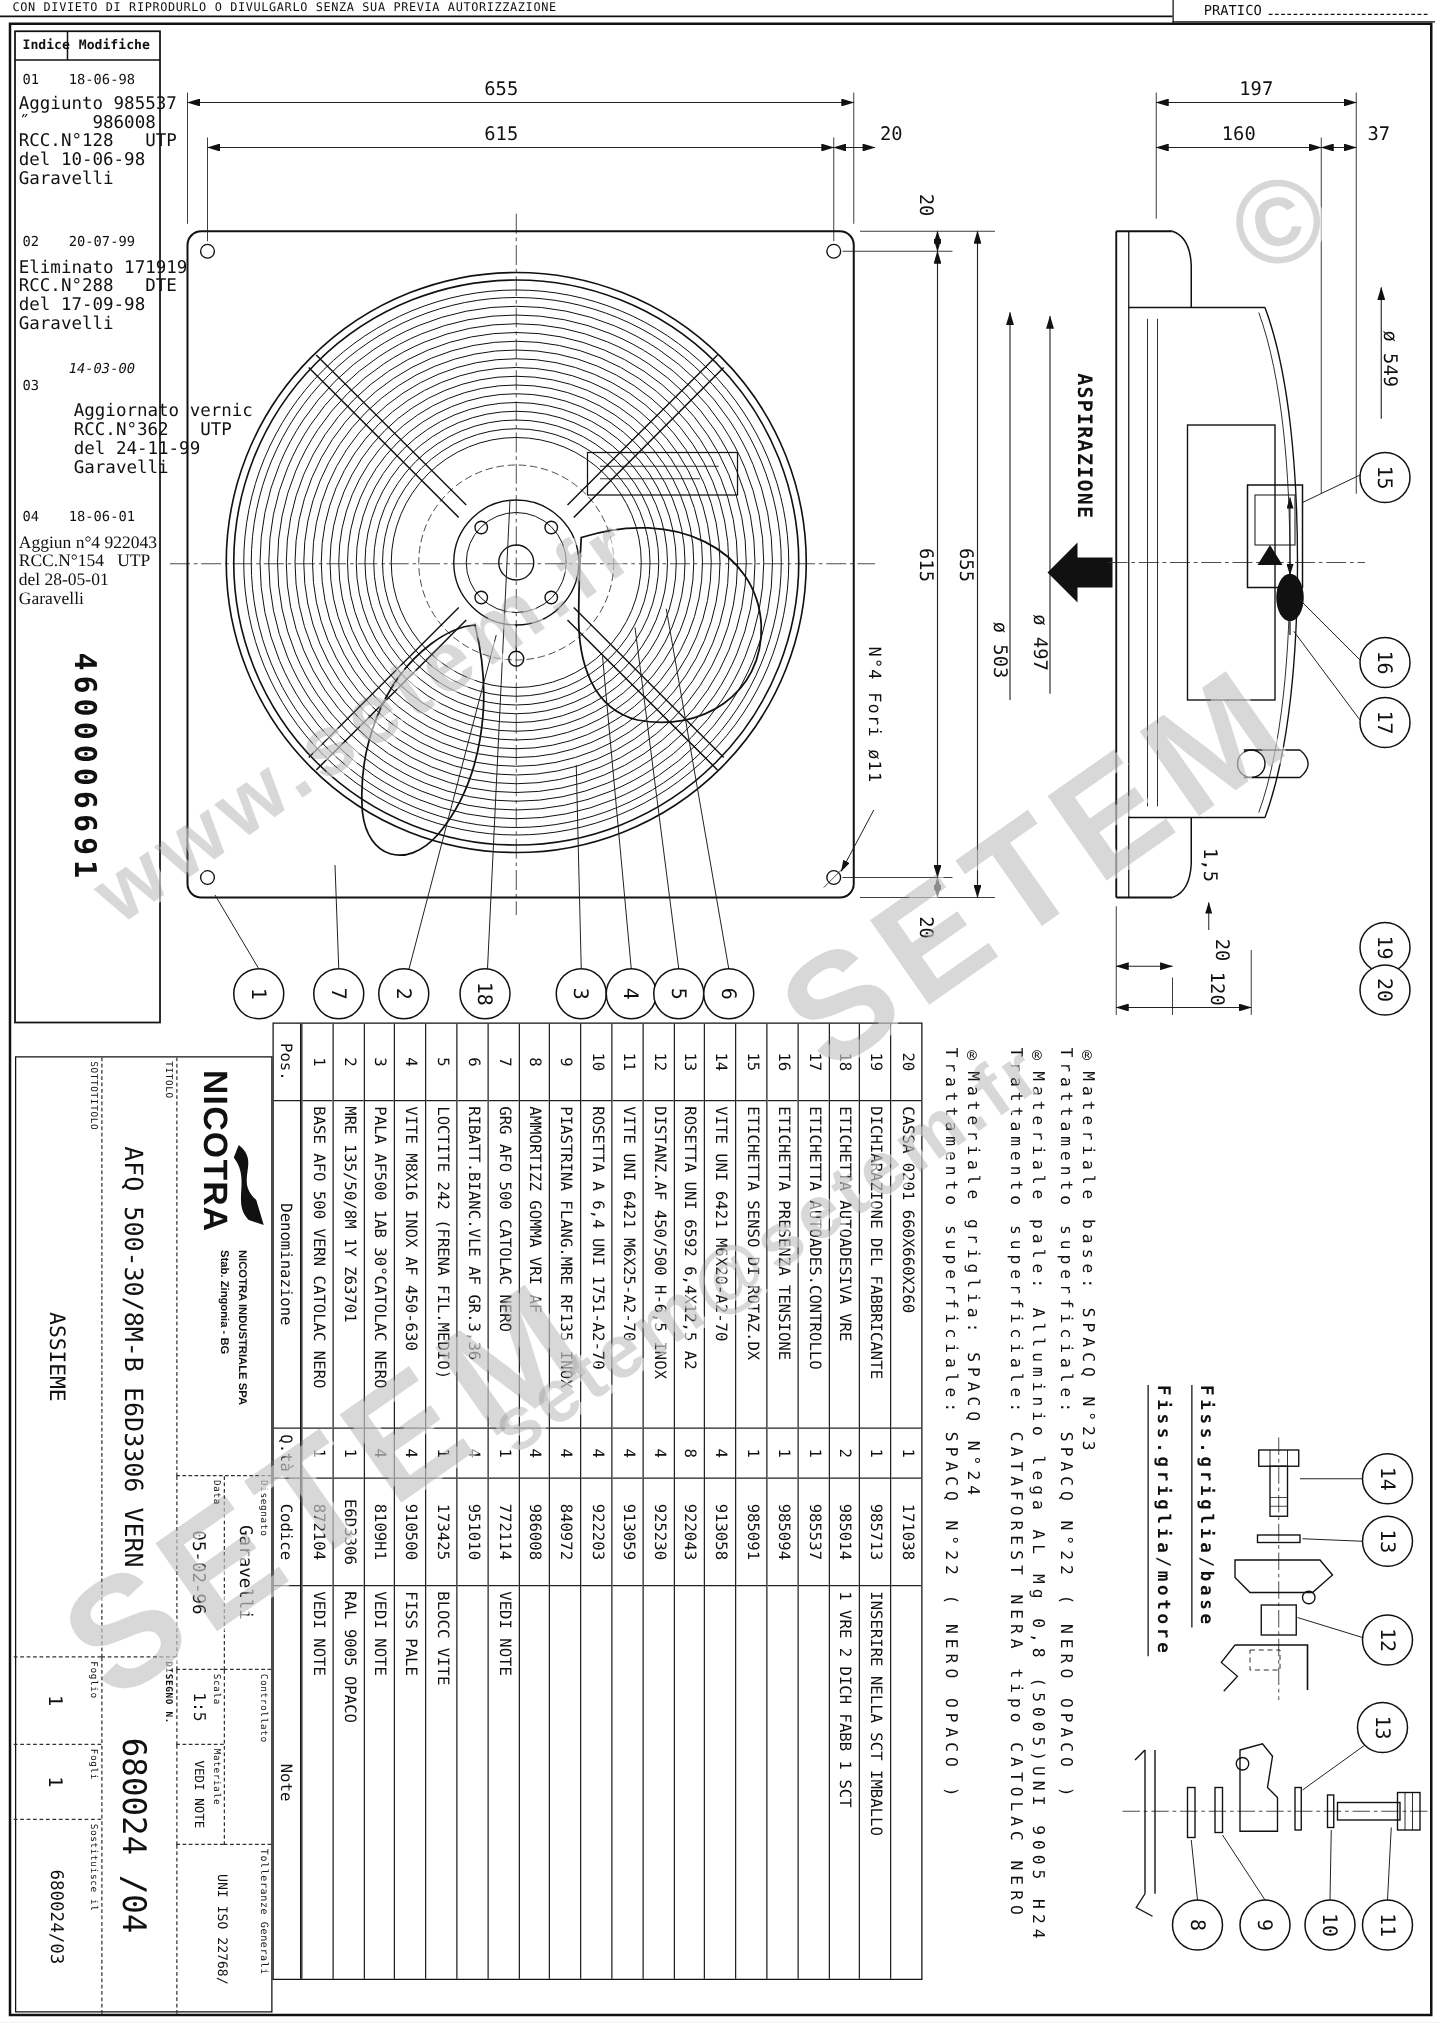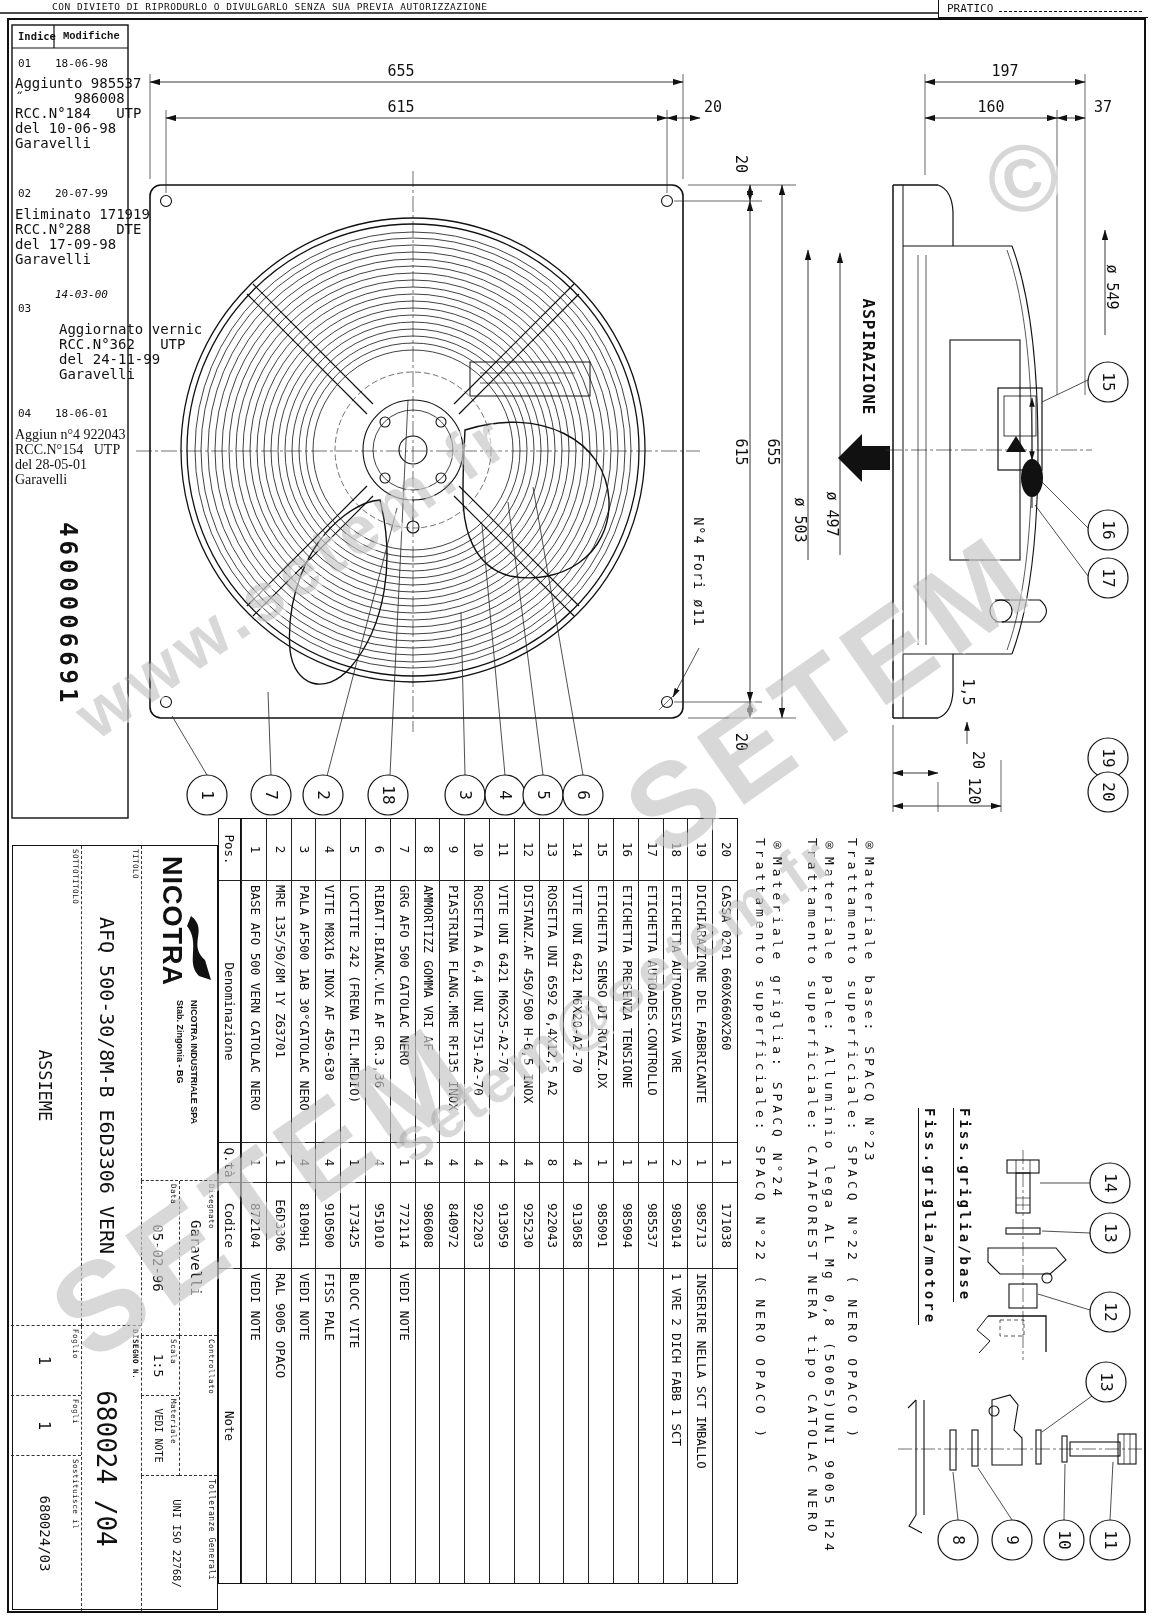--- a/index.html
+++ b/index.html
@@ -2,23 +2,23 @@
 <html><head>
 <meta charset="utf-8">
 <style>
   html,body{margin:0;padding:0;background:#e8e8e4;}
   #sheet{position:relative;width:1152px;height:1618px;background:#ffffff;overflow:hidden;
          font-family:"DejaVu Sans Mono",monospace;color:#111;}
   .abs{position:absolute;}
   .vtext{writing-mode:vertical-rl;text-orientation:mixed;}
   svg text{font-family:"DejaVu Sans Mono",monospace;fill:#111;}
   
-  #topstrip{left:10px;top:1px;font-size:9.5px;letter-spacing:.5px;white-space:nowrap;margin-left:42px;}
+  #topstrip{left:10px;top:1px;font-size:9.5px;letter-spacing:.5px;white-space:nowrap;}
   #pratico{left:938px;top:0;width:210px;height:18px;border-left:1.5px solid #111;border-bottom:1.5px solid #111;
-           font-size:11px;display:flex;align-items:center;padding-left:8px;box-sizing:border-box;}
+           font-size:11px;display:flex;align-items:center;padding-left:24px;box-sizing:border-box;}
   #pratico .dashes{flex:1;border-bottom:1.5px dashed #111;margin:0 6px 2px 6px;height:8px;}
   
   .rev-h{font-size:10.5px;font-weight:bold;}
   .rev-idx{font-size:11px;white-space:pre;}
   .rev-line{font-size:14px;line-height:15px;white-space:pre;}
   #docnum{left:54px;top:522px;font-size:24px;font-weight:600;letter-spacing:4px;}
   
   .note-line{font-size:13px;letter-spacing:4px;white-space:nowrap;}
   .fiss{font-size:14px;font-weight:700;letter-spacing:3px;border-left:1.5px solid #111;padding-left:3px;white-space:nowrap;}
   
@@ -51,28 +51,28 @@
 
 <div id="sheet">
 
   <div id="topstrip" class="abs">CON DIVIETO DI RIPRODURLO O DIVULGARLO SENZA SUA PREVIA AUTORIZZAZIONE</div>
   <div id="pratico" class="abs">
     <span>PRATICO</span>
     <span class="dashes"></span>
   </div>
 
   <div class="abs rev-h" style="left:18px;top:30px;">Indice</div>
-  <div class="abs rev-h" style="left:63px;top:30px;font-family:Liberation Mono, monospace;">Modifiche</div>
+  <div class="abs rev-h" style="left:63px;top:30px;">Modifiche</div>
 
   <div class="abs rev-idx" style="left:18px;top:57px;">01</div>
   <div class="abs rev-idx" style="left:55px;top:57px;">18-06-98</div>
   <div class="abs" style="left:15px;top:76px;">
     <div class="rev-line">Aggiunto 985537</div>
     <div class="rev-line">˝      986008</div>
-    <div class="rev-line">RCC.N°184   UTP</div>
+    <div class="rev-line">RCC.N°128   UTP</div>
     <div class="rev-line">del 10-06-98</div>
     <div class="rev-line">Garavelli</div>
   </div>
 
   <div class="abs rev-idx" style="left:18px;top:187px;">02</div>
   <div class="abs rev-idx" style="left:55px;top:187px;">20-07-99</div>
   <div class="abs" style="left:15px;top:207px;">
     <div class="rev-line">Eliminato 171919</div>
     <div class="rev-line">RCC.N°288   DTE</div>
     <div class="rev-line">del 17-09-98</div>

